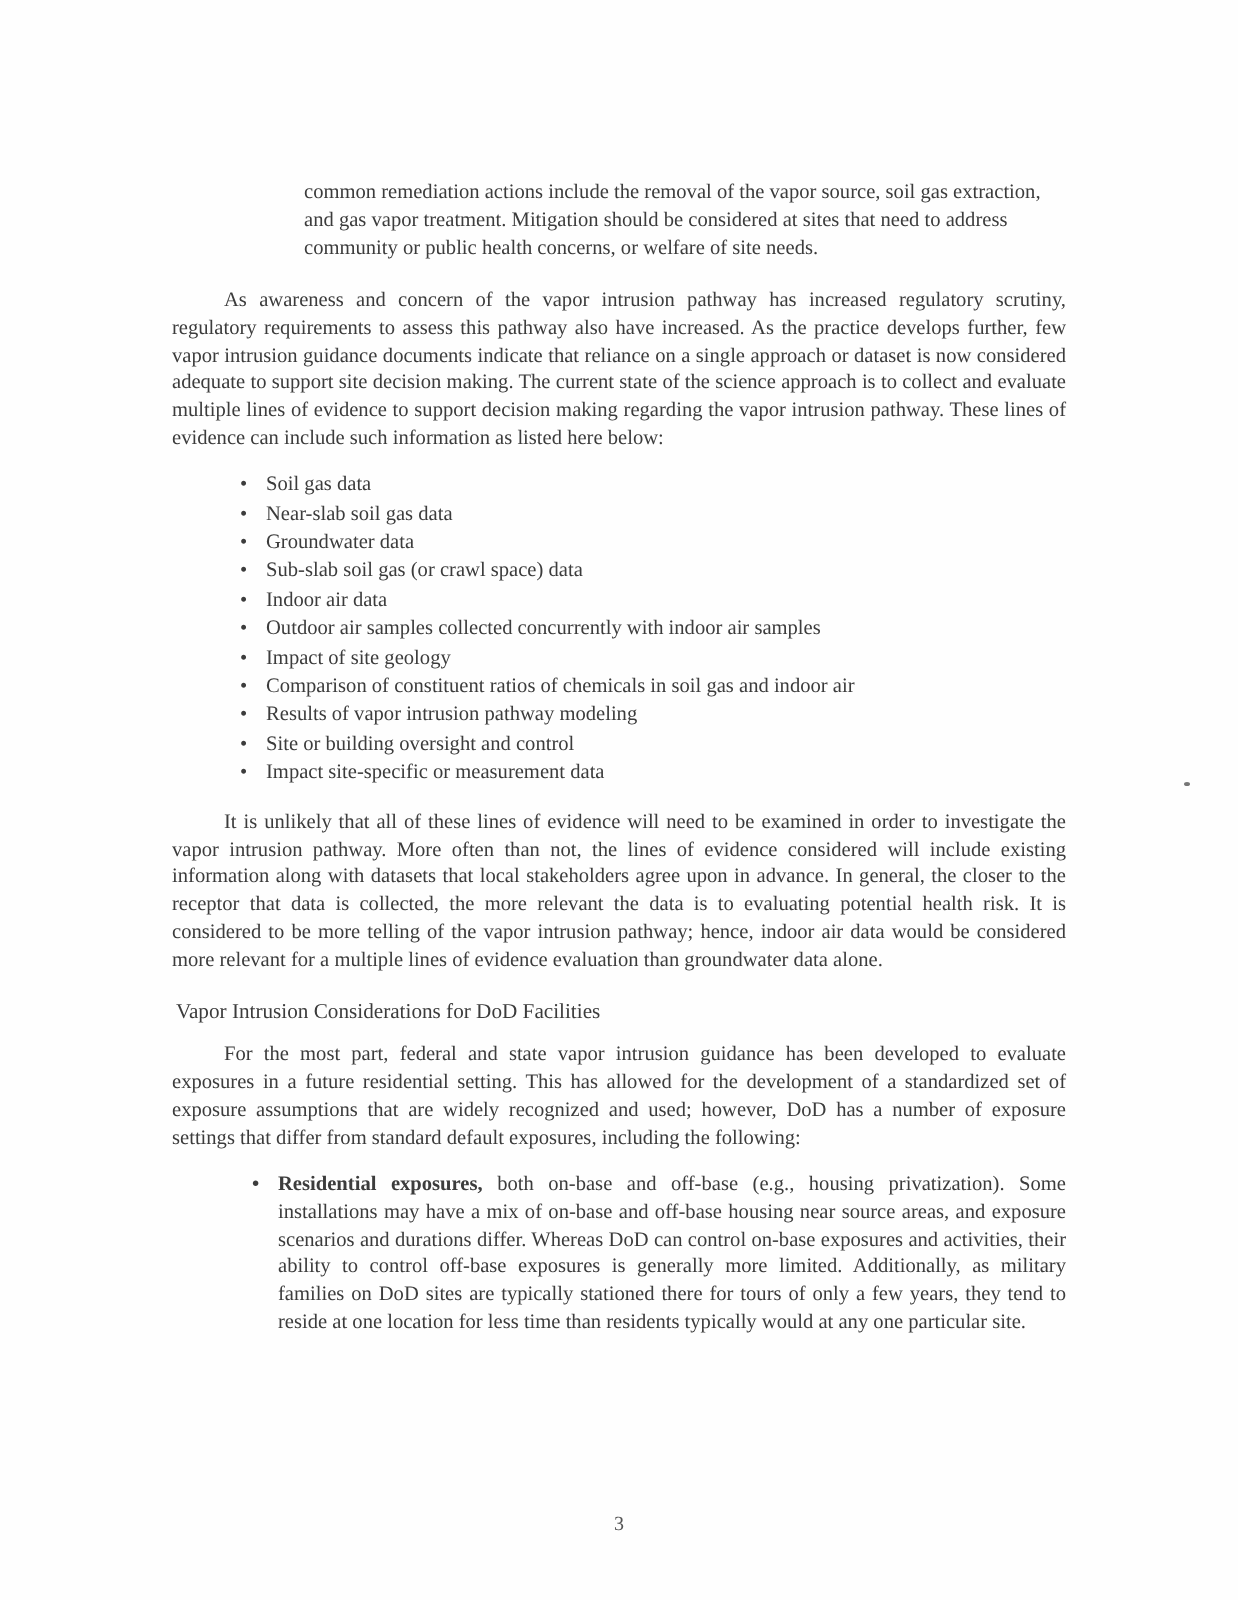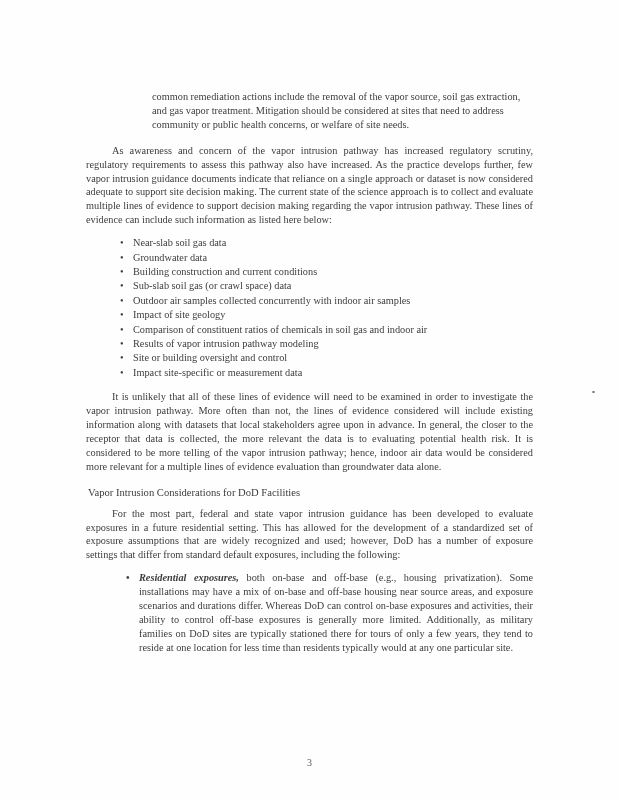--- a/index.html
+++ b/index.html
@@ -39,45 +39,46 @@
     font-size: 10.6px; font-weight: normal;
     margin: 13px 0 9px 2px;
   }
   .dod-list { margin: 2px 0 0 40px; }
   .dod-list li {
     position: relative; padding-left: 13px;
     font-size: 10.3px; line-height: 13.9px;
     text-align: justify;
   }
   .dod-list li::before { content: "\2022"; position: absolute; left: 0; font-weight: bold; }
-  .lead { font-weight: bold; font-style: italic; }
+  .lead { font-weight: bold; }
   .page-number {
     position: absolute; left: 0; right: 0; bottom: 32px;
     text-align: center; font-size: 10px; color: #555555;
   }
   .speck {
     position: absolute; right: 24px; top: 391px;
     width: 3px; height: 2px; background: #777777; border-radius: 50%;
   }
 </style>
 </head>
 <body>
 
 <div class="sheet">
   <div class="content">
 
     <p class="fragment">common remediation actions include the removal of the vapor source, soil gas extraction, and gas vapor treatment. Mitigation should be considered at sites that need to address community or public health concerns, or welfare of site needs.</p>
 
     <p class="indent">As awareness and concern of the vapor intrusion pathway has increased regulatory scrutiny, regulatory requirements to assess this pathway also have increased. As the practice develops further, few vapor intrusion guidance documents indicate that reliance on a single approach or dataset is now considered adequate to support site decision making. The current state of the science approach is to collect and evaluate multiple lines of evidence to support decision making regarding the vapor intrusion pathway. These lines of evidence can include such information as listed here below:</p>
 
     <ul class="evidence-list">
+      <li>Soil gas data</li>
       <li>Near-slab soil gas data</li>
       <li>Groundwater data</li>
-      <li>Building construction and current conditions</li>
       <li>Sub-slab soil gas (or crawl space) data</li>
+      <li>Indoor air data</li>
       <li>Outdoor air samples collected concurrently with indoor air samples</li>
       <li>Impact of site geology</li>
       <li>Comparison of constituent ratios of chemicals in soil gas and indoor air</li>
       <li>Results of vapor intrusion pathway modeling</li>
       <li>Site or building oversight and control</li>
       <li>Impact site-specific or measurement data</li>
     </ul>
 
     <p class="indent">It is unlikely that all of these lines of evidence will need to be examined in order to investigate the vapor intrusion pathway. More often than not, the lines of evidence considered will include existing information along with datasets that local stakeholders agree upon in advance. In general, the closer to the receptor that data is collected, the more relevant the data is to evaluating potential health risk. It is considered to be more telling of the vapor intrusion pathway; hence, indoor air data would be considered more relevant for a multiple lines of evidence evaluation than groundwater data alone.</p>
 

